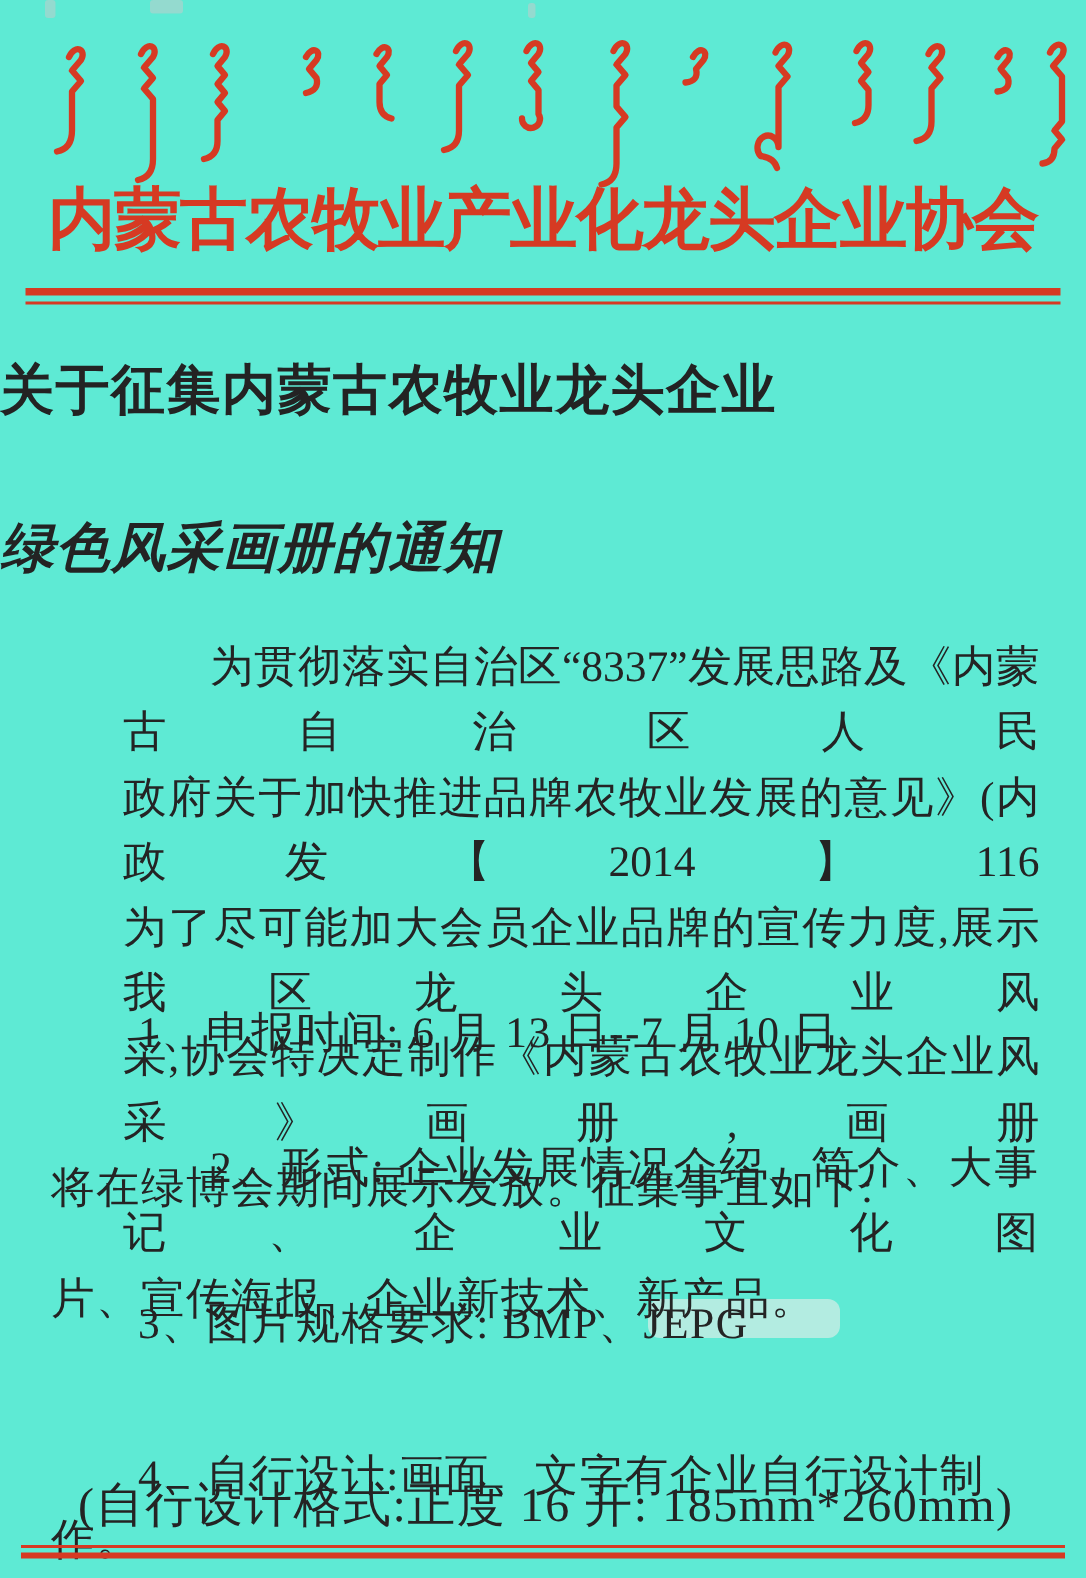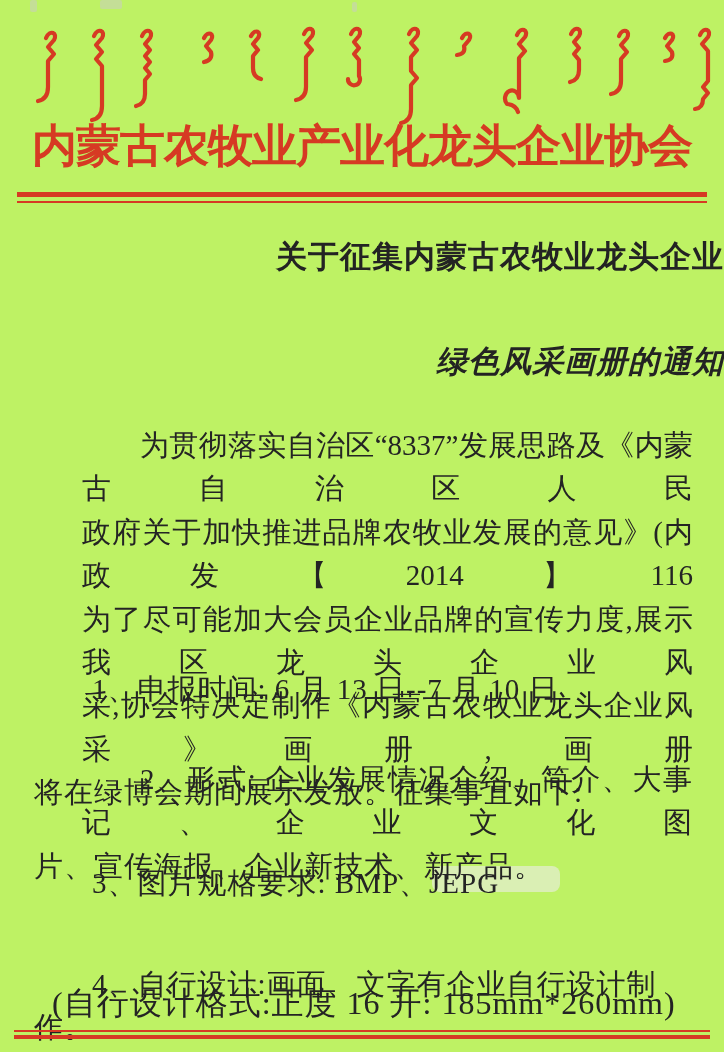--- a/index.html
+++ b/index.html
@@ -1,21 +1,21 @@
 <!DOCTYPE html>
 <html><head>
 <meta charset="utf-8">
 <style>
   html, body { margin: 0; padding: 0; background: #e9e9e9; }
   .page {
     position: relative;
     width: 724px;
     height: 1052px;
     margin: 0 auto;
-    background: #bef264;
+    background: #5eead4;
     overflow: hidden;
     font-family: "Liberation Serif", "DejaVu Serif", serif;
     color: #1e1e1e;
   }
   
   .banner {
     position: absolute;
     top: 8px; left: 0;
     width: 724px; height: 150px;
   }
@@ -30,22 +30,22 @@
     letter-spacing: -1px;
     color: #d63a23;
     white-space: nowrap;
   }
   
   .rule-h-thick { position: absolute; top: 192px; left: 17px; right: 17px; height: 5px; background: #d63a23; }
   .rule-h-thin  { position: absolute; top: 201px; left: 17px; right: 17px; height: 2px; background: #d63a23; }
   
   .doc-title {
     position: absolute; left: 0; right: 0;
-    text-align: right;
-    font-size: 31px;
+    text-align: left;
+    font-size: 36px;
     font-weight: bold;
     letter-spacing: 1px;
     color: #232323;
   }
   .t1 { top: 236px; }
   .t2 { top: 341px; font-style: italic; }
   
   .body-block {
     position: absolute;
     top: 424px; left: 34px; right: 31px;

